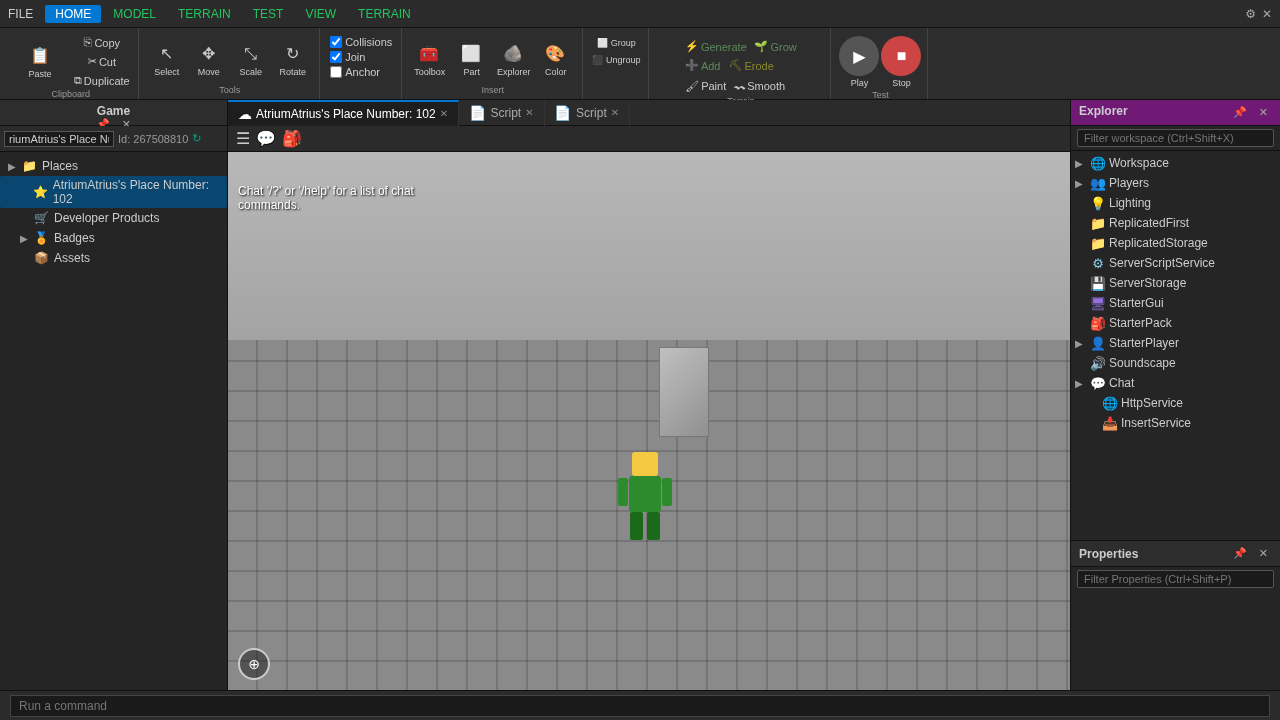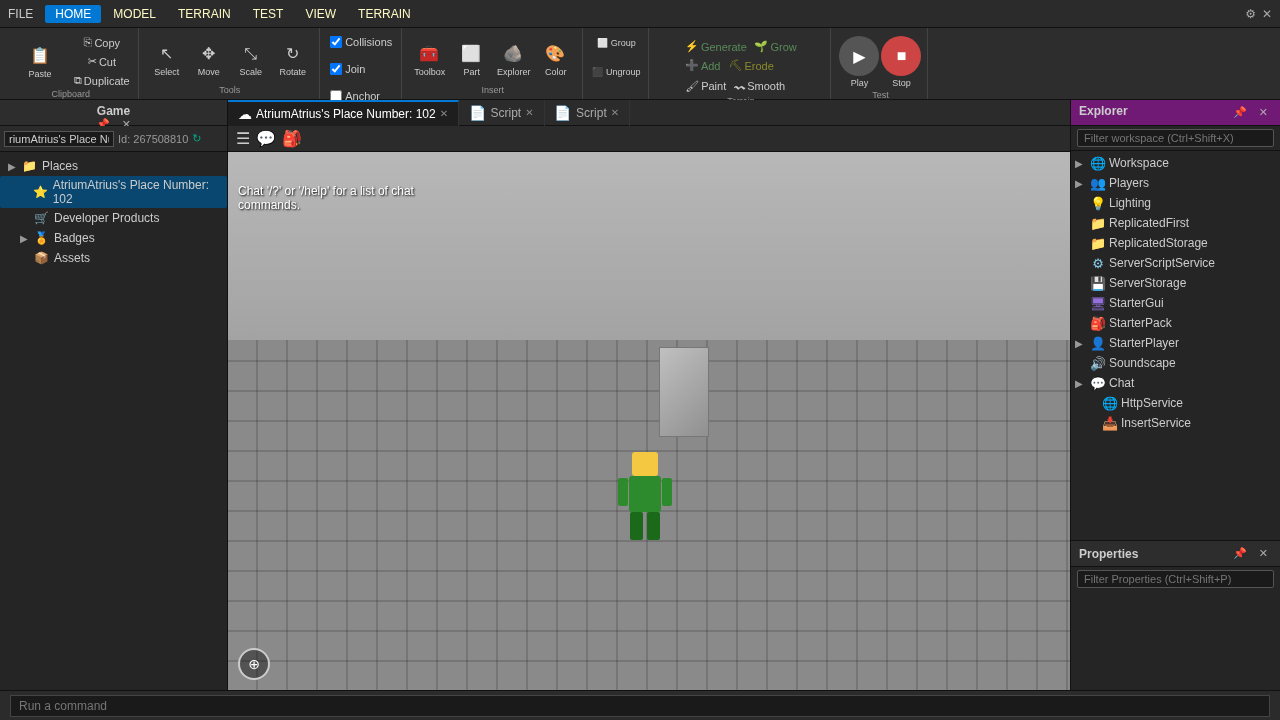--- a/index.html
+++ b/index.html
@@ -2,37 +2,37 @@
 <html><head>
   <meta charset="utf-8">
   <style>
     * { margin: 0; padding: 0; box-sizing: border-box; }
     body { width: 1280px; height: 720px; overflow: hidden; font-family: 'Segoe UI', Arial, sans-serif; font-size: 12px; background: #1e1e1e; color: #ccc; user-select: none; }
 
     
     #topbar { display: flex; align-items: center; background: #2b2b2b; height: 28px; border-bottom: 1px solid #111; padding: 0 8px; gap: 12px; }
     #topbar .file-menu { color: #ccc; font-size: 12px; cursor: pointer; }
     #topbar .nav-items { display: flex; gap: 2px; }
-    .nav-item { padding: 2px 10px; color: #fef9c3; cursor: pointer; font-size: 12px; border-radius: 2px; }
+    .nav-item { padding: 2px 10px; color: #22c55e; cursor: pointer; font-size: 12px; border-radius: 2px; }
     .nav-item.active { background: #0078d4; color: #fff; }
     #topbar .right-icons { margin-left: auto; display: flex; gap: 6px; }
 
     
     #toolbar { display: flex; align-items: stretch; background: #2d2d2d; border-bottom: 1px solid #111; height: 72px; padding: 0 4px; gap: 2px; }
     .toolbar-section { display: flex; flex-direction: column; align-items: center; border-right: 1px solid #444; padding: 2px 6px; min-width: 40px; }
     .toolbar-section-label { font-size: 9px; color: #999; margin-top: auto; padding-bottom: 2px; }
     .toolbar-group { display: flex; align-items: center; gap: 2px; flex: 1; padding-top: 4px; }
     .toolbar-btn { display: flex; flex-direction: column; align-items: center; justify-content: center; width: 40px; cursor: pointer; padding: 2px; border-radius: 3px; color: #ccc; font-size: 9px; gap: 2px; }
     .toolbar-btn .icon { width: 22px; height: 22px; display: flex; align-items: center; justify-content: center; font-size: 16px; }
     .toolbar-btn-wide { width: 60px; }
 
     
     .toolbar-check-item { display: flex; align-items: center; gap: 3px; font-size: 11px; color: #ccc; cursor: pointer; }
     .toolbar-check-item input[type=checkbox] { width: 12px; height: 12px; }
-    .toolbar-checks { display: flex; flex-direction: column; gap: 15px; padding-top: 6px; }
+    .toolbar-checks { display: flex; flex-direction: column; gap: 3px; padding-top: 6px; }
 
     
     #main-area { display: flex; height: calc(720px - 28px - 72px - 30px); }
 
     
     #left-panel { width: 228px; background: #252525; border-right: 1px solid #111; display: flex; flex-direction: column; }
     #left-panel-header { display: flex; align-items: center; justify-content: space-between; background: #2d2d2d; padding: 4px 8px; border-bottom: 1px solid #111; height: 26px; flex-direction: column; }
     #left-panel-header span { font-size: 12px; font-weight: bold; color: #ccc; }
     #left-panel-header .header-icons { display: flex; gap: 4px; }
 

